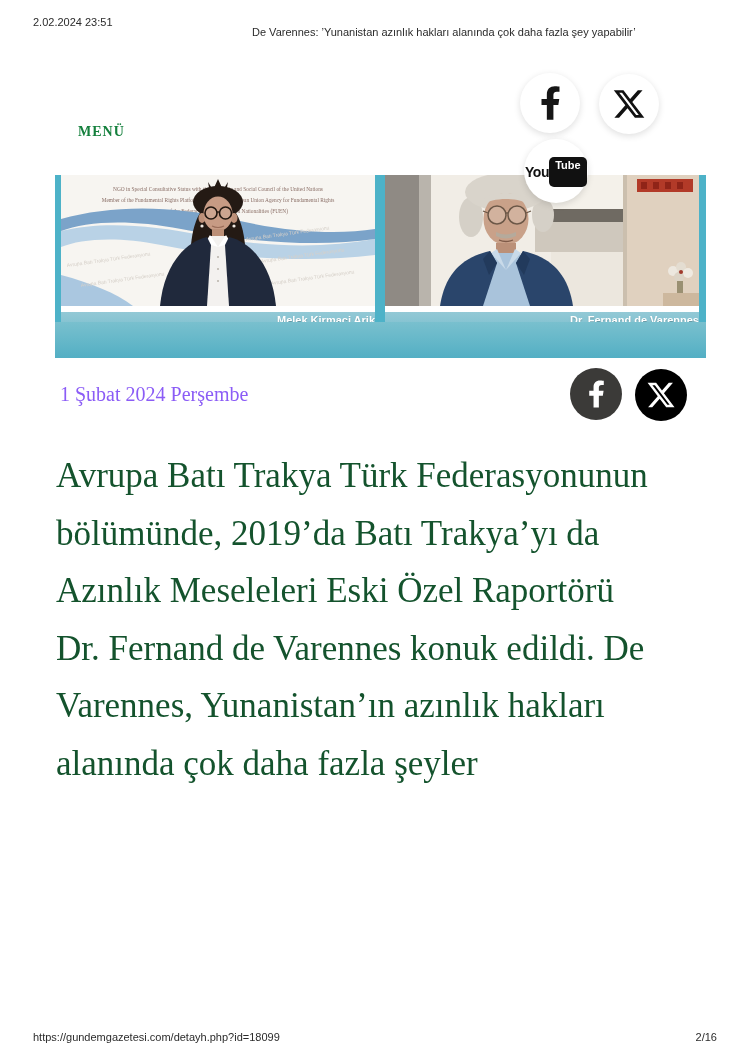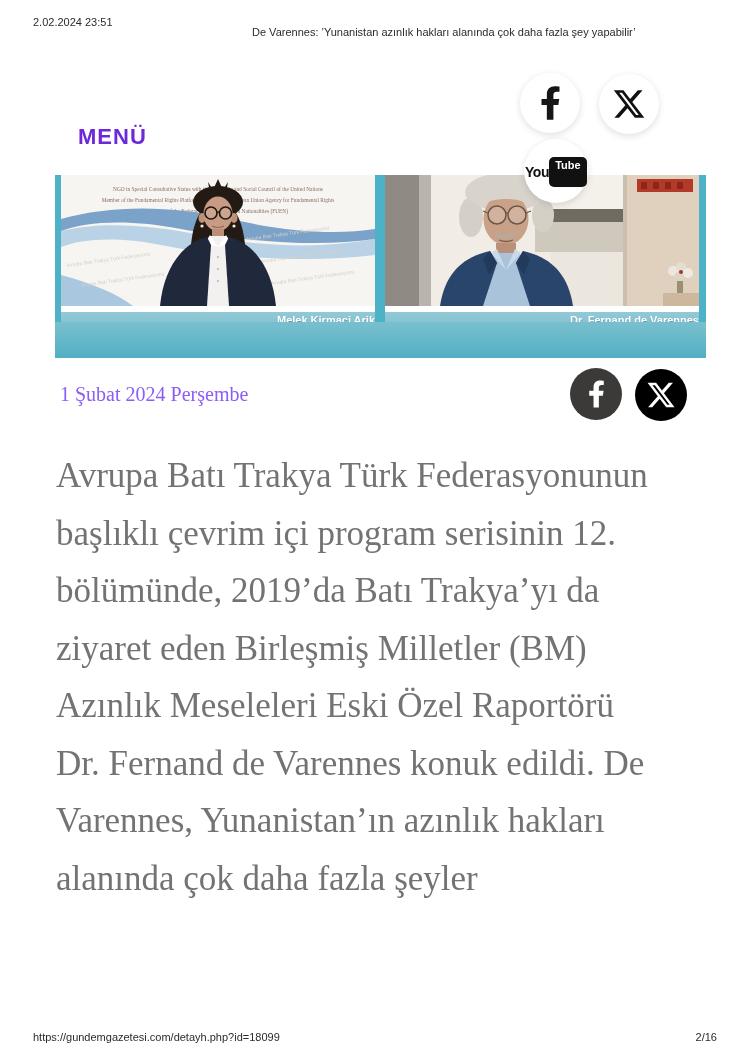--- a/index.html
+++ b/index.html
@@ -6,22 +6,22 @@
   html,body { width:750px; height:1062px; }
   body { background:#ffffff; position:relative; font-family:"Liberation Sans", sans-serif; overflow:hidden; }
 
   
   .ph-timestamp { position:absolute; left:33px; top:16px; font-size:11px; color:#2b2b2b; }
   .ph-title     { position:absolute; left:252px; top:26px; font-size:11px; color:#2b2b2b; white-space:nowrap; }
   .pf-url       { position:absolute; left:33px; top:1031px; font-size:11px; color:#2b2b2b; }
   .pf-page      { position:absolute; right:33px; top:1031px; font-size:11px; color:#2b2b2b; }
 
   
-  .menu { position:absolute; left:78px; top:124px; font-family:Liberation Sans, sans-serif;
-          font-weight:bold; font-size:22px; color:#6d28d9; letter-spacing:1px; }
+  .menu { position:absolute; left:78px; top:124px; font-family:Liberation Serif, serif;
+          font-weight:bold; font-size:14px; color:#15803d; letter-spacing:1px; }
 
   
   .circ { position:absolute; border-radius:50%; background:#fff;
           box-shadow:0 2px 7px rgba(0,0,0,0.13); display:flex; align-items:center; justify-content:center; }
   .circ-fb-top { left:520px; top:73px;  width:60px; height:60px; z-index:5; }
   .circ-x-top  { left:599px; top:74px;  width:60px; height:60px; z-index:5; }
   .circ-yt     { left:524px; top:139px; width:64px; height:64px; z-index:5; flex-direction:row; }
   .yt-you  { font-weight:bold; font-size:14px; color:#111; letter-spacing:-0.5px; line-height:14px; margin-top:2px; }
   .yt-tube { width:38px; height:30px; background:#111; border-radius:5px; color:#fff;
              font-weight:bold; font-size:11px; line-height:16px; text-align:center; margin-top:2px; }
@@ -45,21 +45,21 @@
             background:linear-gradient(180deg,#79c0ce,#53afc4); }
 
   
   .date-line { position:absolute; left:60px; top:383px; font-family:"Liberation Serif", serif;
                font-size:20px; color:#8b5cf6; }
   .circ-share { position:absolute; border-radius:50%; display:flex; align-items:center; justify-content:center; z-index:2; }
   .circ-fb-share { left:570px; top:368px; width:52px; height:52px; background:#3b3a38; }
   .circ-x-share  { left:635px; top:369px; width:52px; height:52px; background:#000; }
 
   .body-text { position:absolute; left:56px; top:447px; }
-  .body-line { font-family:"Liberation Serif", serif; font-size:35px; color:#737373;
+  .body-line { font-family:"Liberation Serif", serif; font-size:35px; color:#14532d;
                height:57.5px; line-height:57.5px; white-space:nowrap; }
 </style>
 </head>
 <body>
 
 <div class="ph-timestamp">2.02.2024 23:51</div>
 <div class="ph-title">De Varennes: ’Yunanistan azınlık hakları alanında çok daha fazla şey yapabilir’</div>
 
 <div class="menu">MENÜ</div>
 
@@ -193,23 +193,21 @@
     </svg>
 </div>
 <div class="circ-share circ-x-share">
   <svg width="30" height="30" viewBox="0 0 24 24">
       <path fill="#ffffff" d="M18.244 2.25h3.308l-7.227 8.26 8.502 11.24H16.17l-5.214-6.817L4.99 21.75H1.68l7.73-8.835L1.254 2.25H8.08l4.713 6.231zM17.083 19.77h1.833L7.084 4.126H5.117z"></path>
     </svg>
 </div>
 
 <div class="body-text">
   <div class="body-line">Avrupa Batı Trakya Türk Federasyonunun</div>
-  <div class="body-line">başlıklı çevrim içi program serisinin 12.</div>
   <div class="body-line">bölümünde, 2019’da Batı Trakya’yı da</div>
-  <div class="body-line">ziyaret eden Birleşmiş Milletler (BM)</div>
   <div class="body-line">Azınlık Meseleleri Eski Özel Raportörü</div>
   <div class="body-line">Dr. Fernand de Varennes konuk edildi. De</div>
   <div class="body-line">Varennes, Yunanistan’ın azınlık hakları</div>
   <div class="body-line">alanında çok daha fazla şeyler</div>
 </div>
 
 <div class="pf-url">https://gundemgazetesi.com/detayh.php?id=18099</div>
 <div class="pf-page">2/16</div>
 
 </body></html>

